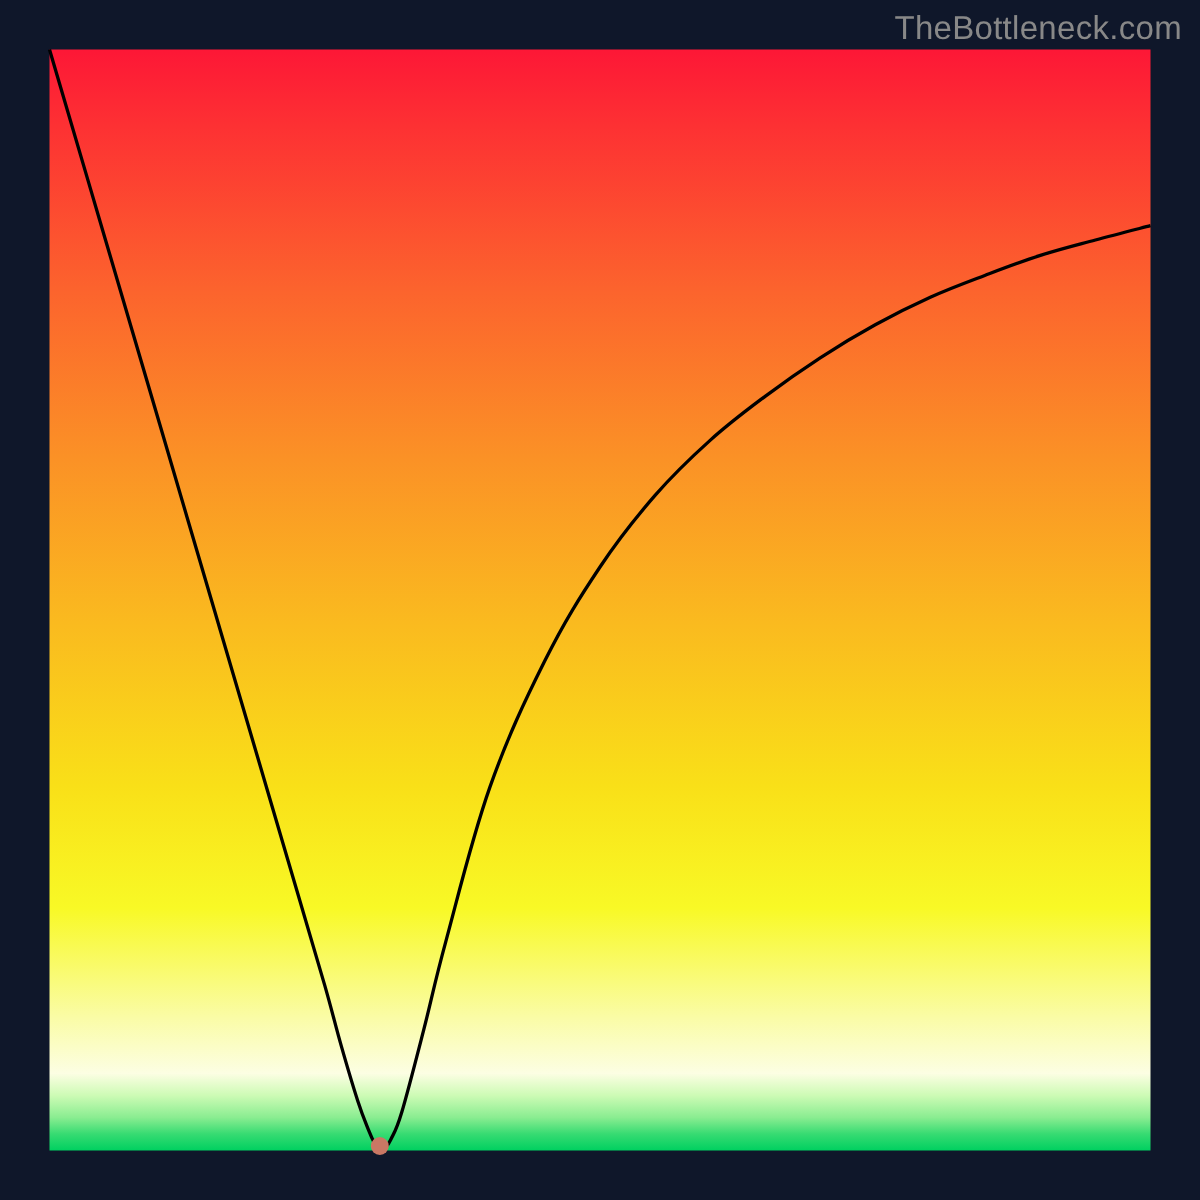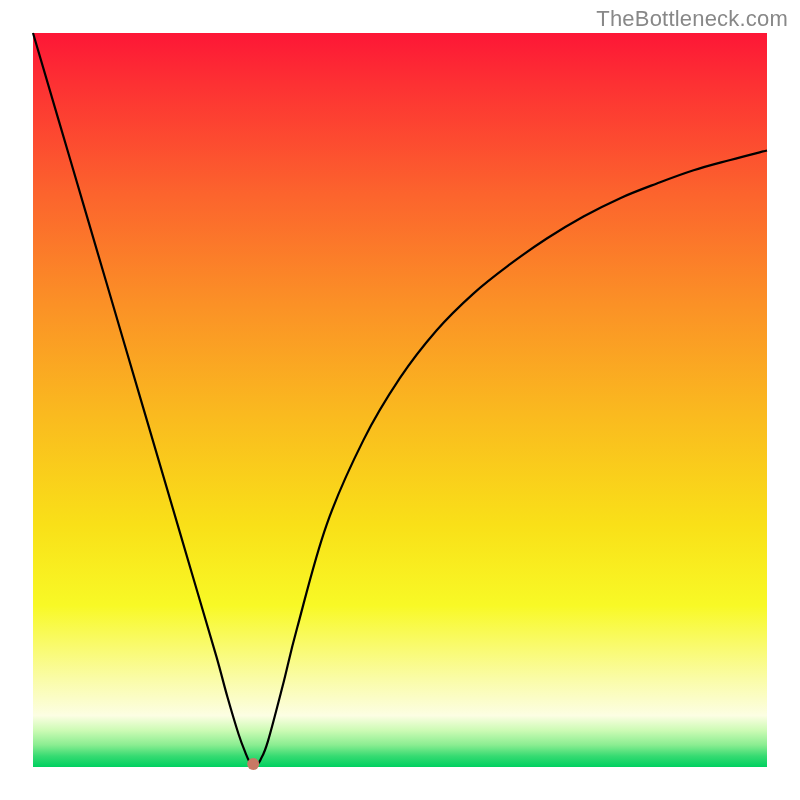--- a/index.html
+++ b/index.html
@@ -8,21 +8,21 @@
     width: 800px;
     height: 800px;
     background: #000;
     overflow: hidden;
     font-family: Arial, Helvetica, sans-serif;
   }
   .frame {
     position: relative;
     width: 800px;
     height: 800px;
-    background: #ffffff;
+    background: #0f172a;
   }
   .plot-area {
     position: absolute;
     left: 33px;
     top: 33px;
     width: 734px;
     height: 734px;
     
     background: linear-gradient(
       to bottom,

